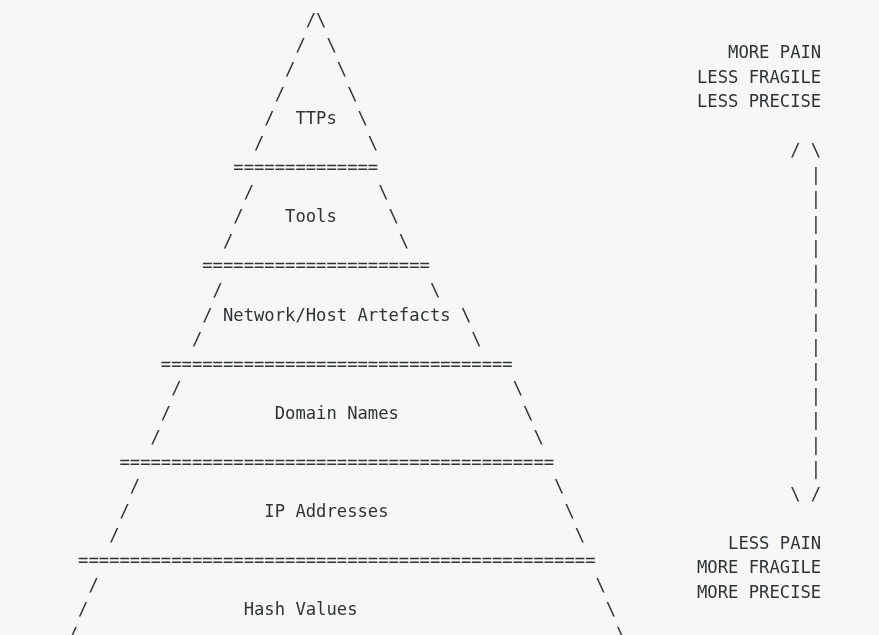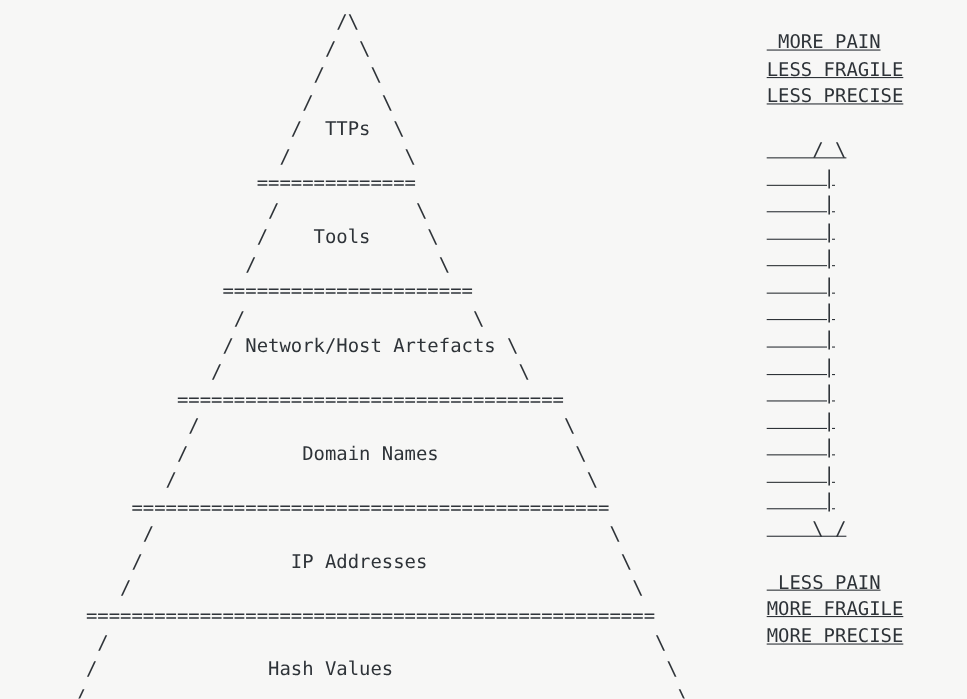--- a/index.html
+++ b/index.html
@@ -36,24 +36,23 @@
   }
 
   #pyramid-art {
     left: 16px;
     top: 8px;
     text-align: left;
   }
 
   #legend-art {
     left: 697px;
-    top: 27px;
-    text-align: left;
+    top: 40px;
+    text-align: right;
     color: #2e3338;
-    text-decoration: underline;
   }
 </style>
 </head>
 <body style="background: rgb(247, 247, 246);">
 
 <div id="canvas" style="background: rgb(247, 247, 246);">
 
   <pre class="ascii" id="pyramid-art">                            /\
                            /  \
                           /    \

